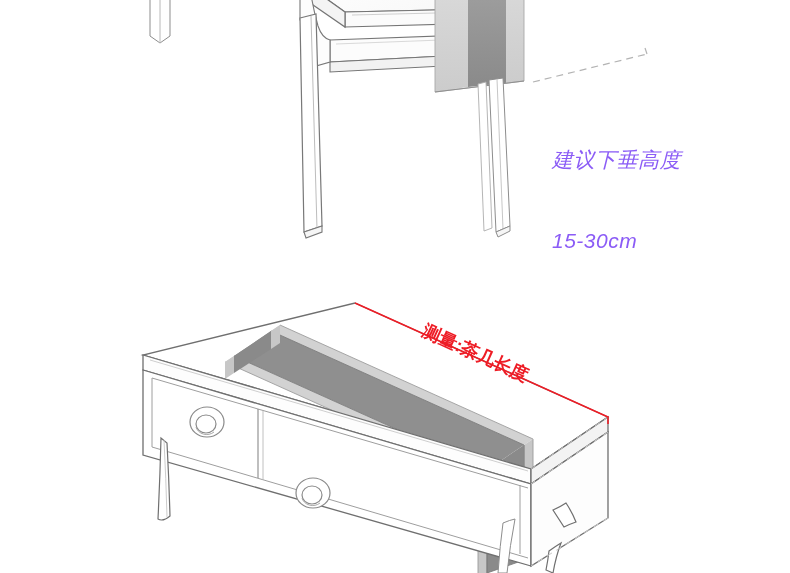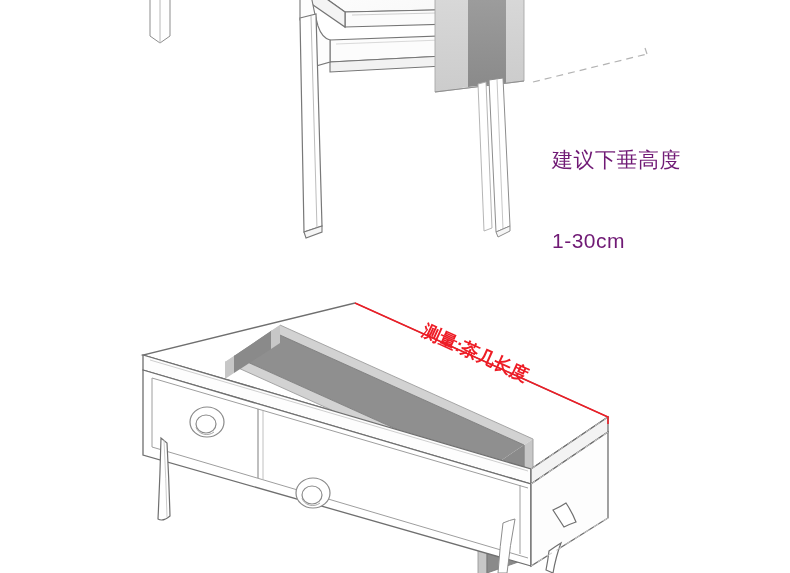--- a/index.html
+++ b/index.html
@@ -21,24 +21,25 @@
   #art {
     position: absolute;
     left: 0;
     top: 0;
     width: 790px;
     height: 573px;
   }
   .ann-text {
     position: absolute;
     white-space: pre;
-    color: #701a75;
+    color: #8b5cf6;
     font-size: 21px;
     line-height: 27px;
     letter-spacing: 0.5px;
+    font-style: italic;
   }
   #drape-note {
     left: 552px;
     top: 92px;
   }
   .note-line {
     display: block;
   }
 </style>
 </head>
@@ -235,16 +236,16 @@
       <g>
         <text x="421" y="335" fill="#ee1c25" font-family="'Liberation Sans','DejaVu Sans',sans-serif" font-size="18" font-weight="600" transform="rotate(24.3 421 335)">测量:茶几长度</text>
       </g>
 
     </g>
 
   </svg>
 
   <div class="ann-text" id="drape-note">
     <span class="note-line">建议下垂高度</span>
-    <span class="note-line">1-30cm</span>
+    <span class="note-line">15-30cm</span>
   </div>
 
 </div>
 
 </body></html>

